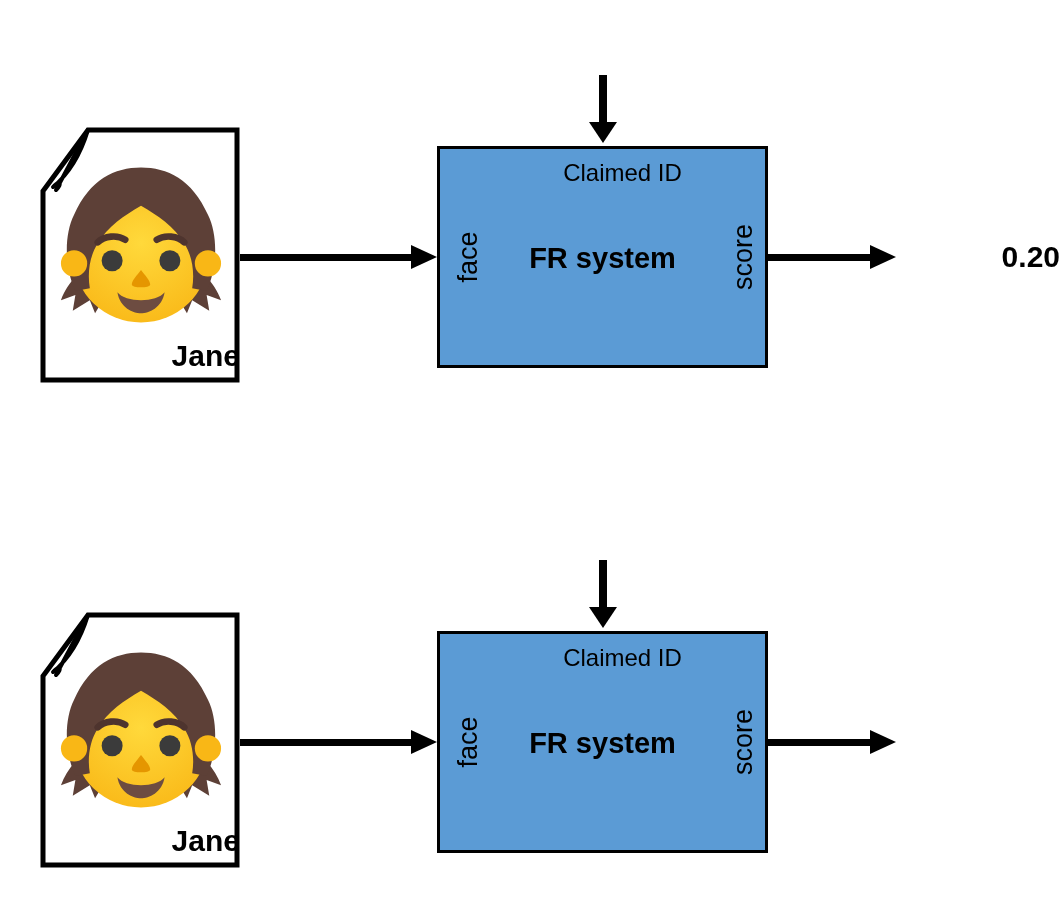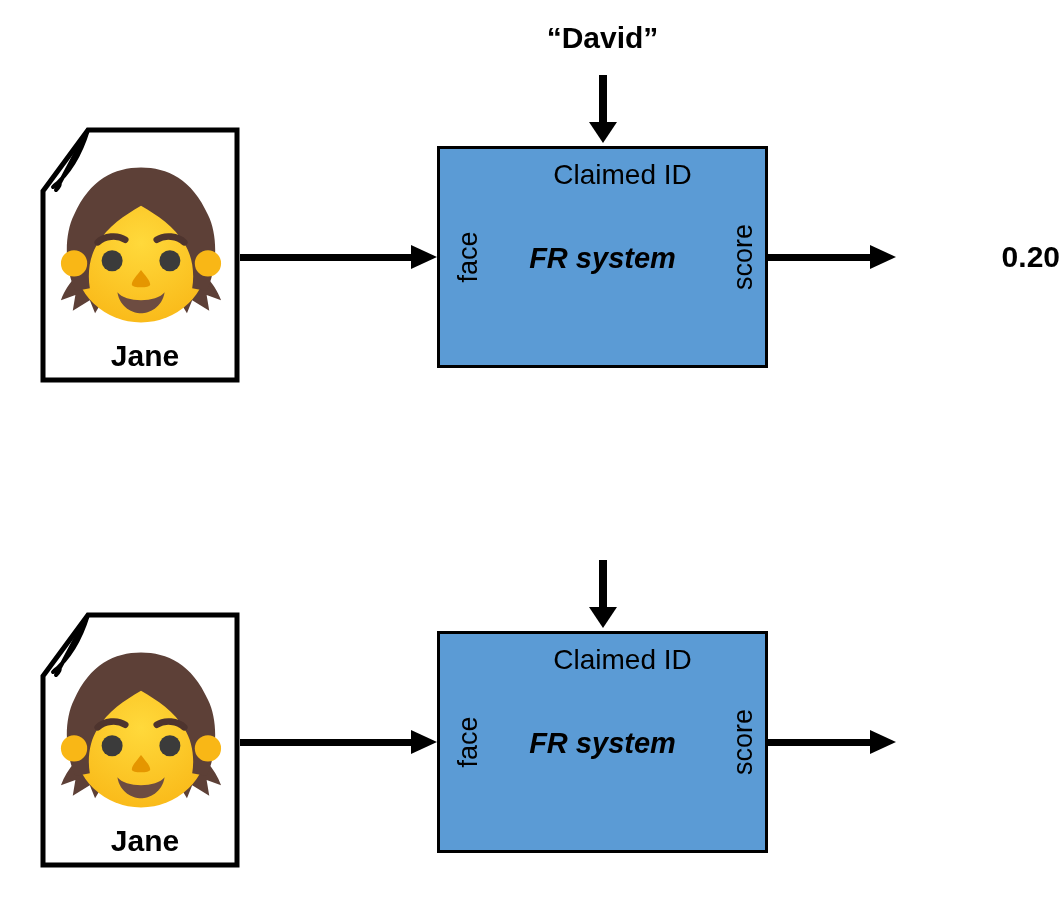--- a/index.html
+++ b/index.html
@@ -31,21 +31,21 @@
     border-left:14px solid transparent; border-right:14px solid transparent;
     border-top:21px solid var(--arrow, #000);
   }
 
   
   .doc-card { position:absolute; left:40px; top:109px; width:200px; height:256px; }
   .doc-card .page-svg { position:absolute; left:0; top:0; width:200px; height:256px; }
   .doc-card .emoji { position:absolute; left:17px; top:34px; width:168px; height:168px; }
   .doc-label {
     position:absolute; left:10px; right:0; bottom:10px;
-    text-align:center; font-size:30px; font-weight:bold;
+    text-align:right; font-size:30px; font-weight:bold;
   }
 
   
   .arrow-right {
     position:absolute; height:24px; display:flex; align-items:center;
   }
   .arrow-right .shaft { height:7px; flex:1; background: var(--arrow, #000); }
   .arrow-right .head {
     width:0; height:0;
     border-top:12px solid transparent; border-bottom:12px solid transparent;
@@ -56,25 +56,25 @@
 
   
   .fr-box {
     position:absolute; left:437px; top:128px; width:331px; height:222px;
     background: var(--box-fill, #5b9bd5);
     border:3px solid var(--box-border, #000000);
     box-sizing:border-box;
   }
   .box-top-label {
     position:absolute; left:0; right:0; top:10px;
-    text-align:center; font-size:28px; font-weight:normal;padding-left:40px;
+    text-align:center; font-size:24px; font-weight:normal;padding-left:40px;
   }
   .box-title {
     position:absolute; left:0; right:0; top:93px;
-    text-align:center; font-size:29px; font-weight:bold;font-style:italic;
+    text-align:center; font-size:29px; font-weight:bold;
   }
   .port-label {
     position:absolute; width:120px; height:30px; top:93px;
     text-align:center; font-size:27px; line-height:30px; font-weight:normal;
     transform: rotate(-90deg);
   }
   .port-face  { left:-32px; }
   .port-score { left:243px; }
 
   .score-value {
@@ -119,21 +119,20 @@
 
       <path fill="#6d4c41" d="M46 100 C52 108 76 108 82 100 C80 112 70 116 64 116 C58 116 48 112 46 100 Z"></path>
     </symbol>
   </defs>
 </svg>
 
 <div class="canvas">
 
   <div class="fr-row row-1">
 
-    <div class="claimed-label">“David”</div>
 
     <div class="arrow-down">
       <div class="shaft"></div>
       <div class="head"></div>
     </div>
 
     <div class="doc-card">
       <svg class="page-svg">
         <use href="#page-card"></use>
       </svg>

